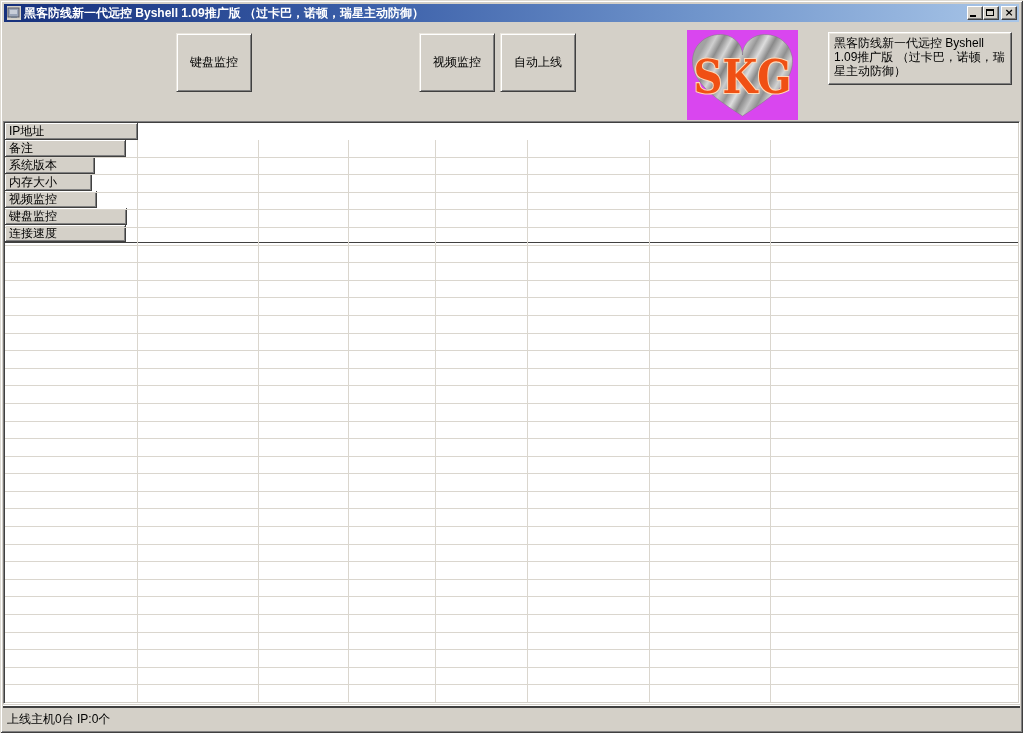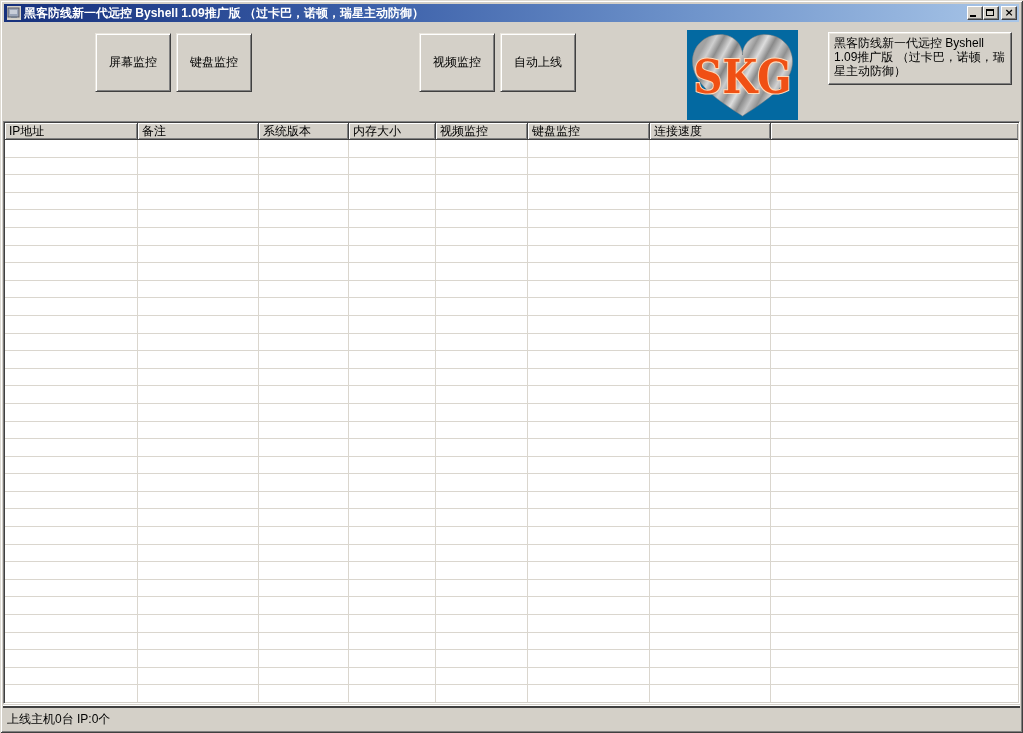--- a/index.html
+++ b/index.html
@@ -41,39 +41,39 @@
   .glyph-close{position:absolute;inset:0;font:bold 11px/12px "DejaVu Sans",sans-serif;text-align:center;color:#000;}
   
   .toolbtn{
     position:absolute;top:33px;width:76px;height:59px;background:#d4d0c8;
     border:1px solid;border-color:#e8e4dc #404040 #404040 #e8e4dc;
     box-shadow:inset 1px 1px 0 #ffffff,inset -1px -1px 0 #808080;
     box-sizing:border-box;display:flex;align-items:center;justify-content:center;
     font-size:12px;color:#000;cursor:pointer;white-space:nowrap;
   }
   
-  .logo{position:absolute;left:687px;top:30px;width:111px;height:90px;background:#0369a1;}
+  .logo{position:absolute;left:687px;top:30px;width:111px;height:90px;background:#d946ef;}
   .logo svg{display:block;}
   
   .infopanel{
     position:absolute;left:828px;top:32px;width:184px;height:53px;background:#d4d0c8;
     border:1px solid;border-color:#ffffff #404040 #404040 #ffffff;
     box-shadow:inset -1px -1px 0 #808080,inset 1px 1px 0 #e8e4dc;
     box-sizing:border-box;padding:3px 5px;
     font-size:12px;line-height:14px;color:#000;overflow:hidden;cursor:pointer;
   }
   
   .listview{
     position:absolute;left:3px;top:121px;width:1017px;height:583px;
     background:#ffffff;box-sizing:border-box;
     border:1px solid;border-color:#808080 #ffffff #ffffff #808080;
     box-shadow:inset 1px 1px 0 #404040,inset -1px -1px 0 #d4d0c8;
     overflow:hidden;
   }
-  .header-row{display:flex;height:17px;margin:1px 1px 0 1px;}
+  .header-row{display:flex;height:17px;margin:1px 1px 0 1px;flex-direction:column;}
   .hcell{
     background:#d4d0c8;box-sizing:border-box;flex:0 0 auto;
     border-right:1px solid #404040;border-bottom:1px solid #404040;
     box-shadow:inset 1px 1px 0 #ffffff,inset -1px -1px 0 #808080;
     font-size:12px;line-height:16px;color:#000;padding-left:4px;
     white-space:nowrap;overflow:hidden;cursor:pointer;
   }
   .hcell.fill{flex:1 1 auto;border-right:none;}
   .lv-body{position:absolute;left:1px;right:1px;top:18px;bottom:1px;overflow:hidden;}
   .lv-row{height:17.6px;box-sizing:border-box;border-bottom:1px solid #dad6ce;display:flex;}
@@ -110,21 +110,20 @@
         </div>
       <div class="tbtn">
           <span class="glyph-max"></span>
         </div>
       <div class="tbtn close">
           <span class="glyph-close">×</span>
         </div>
     </div>
   </div>
 
-  <div class="toolbtn" style="left: 95px;">屏幕监控</div>
   <div class="toolbtn" style="left: 176px;">键盘监控</div>
   <div class="toolbtn" style="left: 419px;">视频监控</div>
   <div class="toolbtn" style="left: 500px;">自动上线</div>
 
   <div class="logo">
     <svg width="111" height="90" viewBox="0 0 111 90">
       <defs>
         <linearGradient id="metal" x1="0" y1="0" x2="1" y2="0" gradientTransform="rotate(24 .5 .5)">
           <stop offset="0" stop-color="#a2a2a2"></stop>
           <stop offset="0.07" stop-color="#cfcfcf"></stop>

